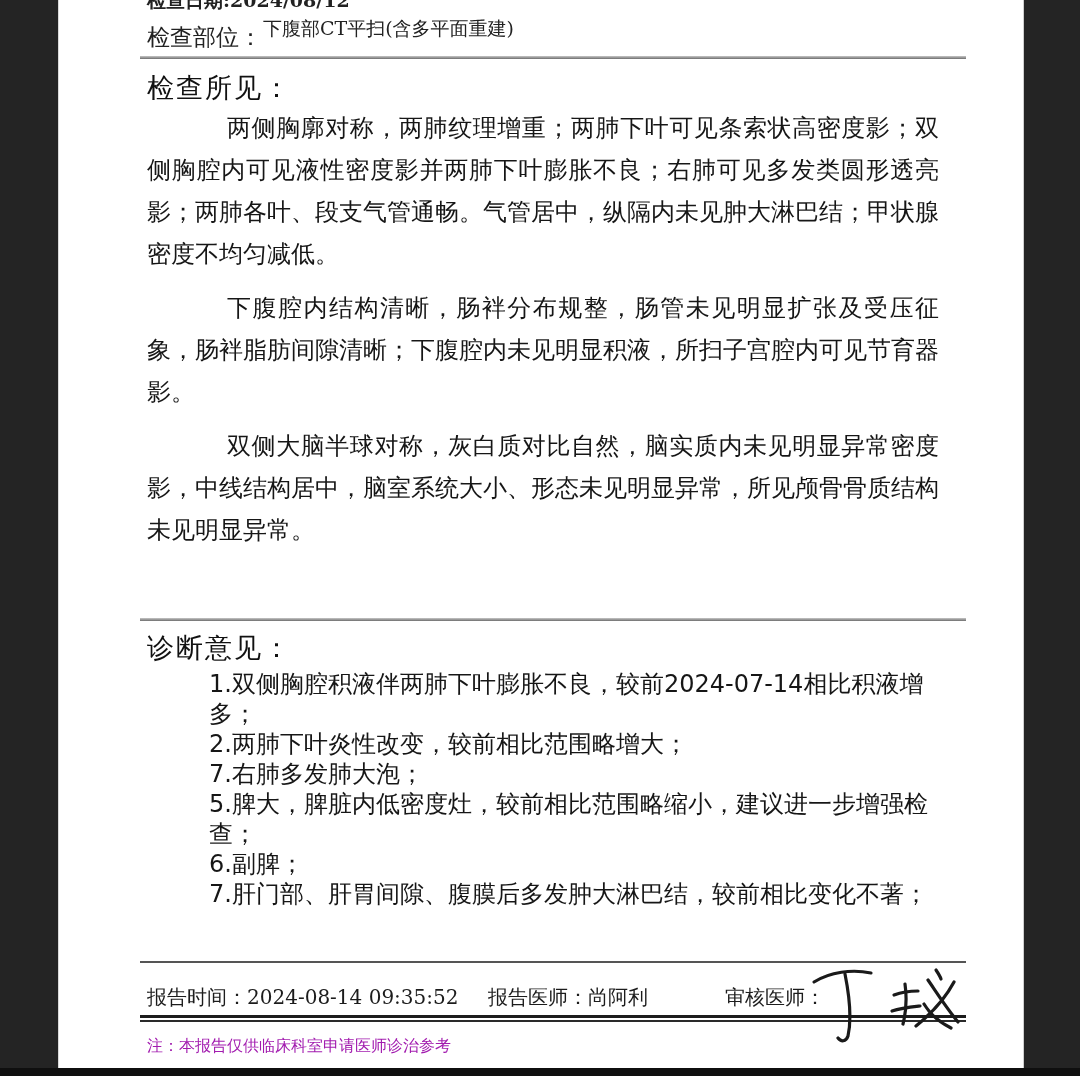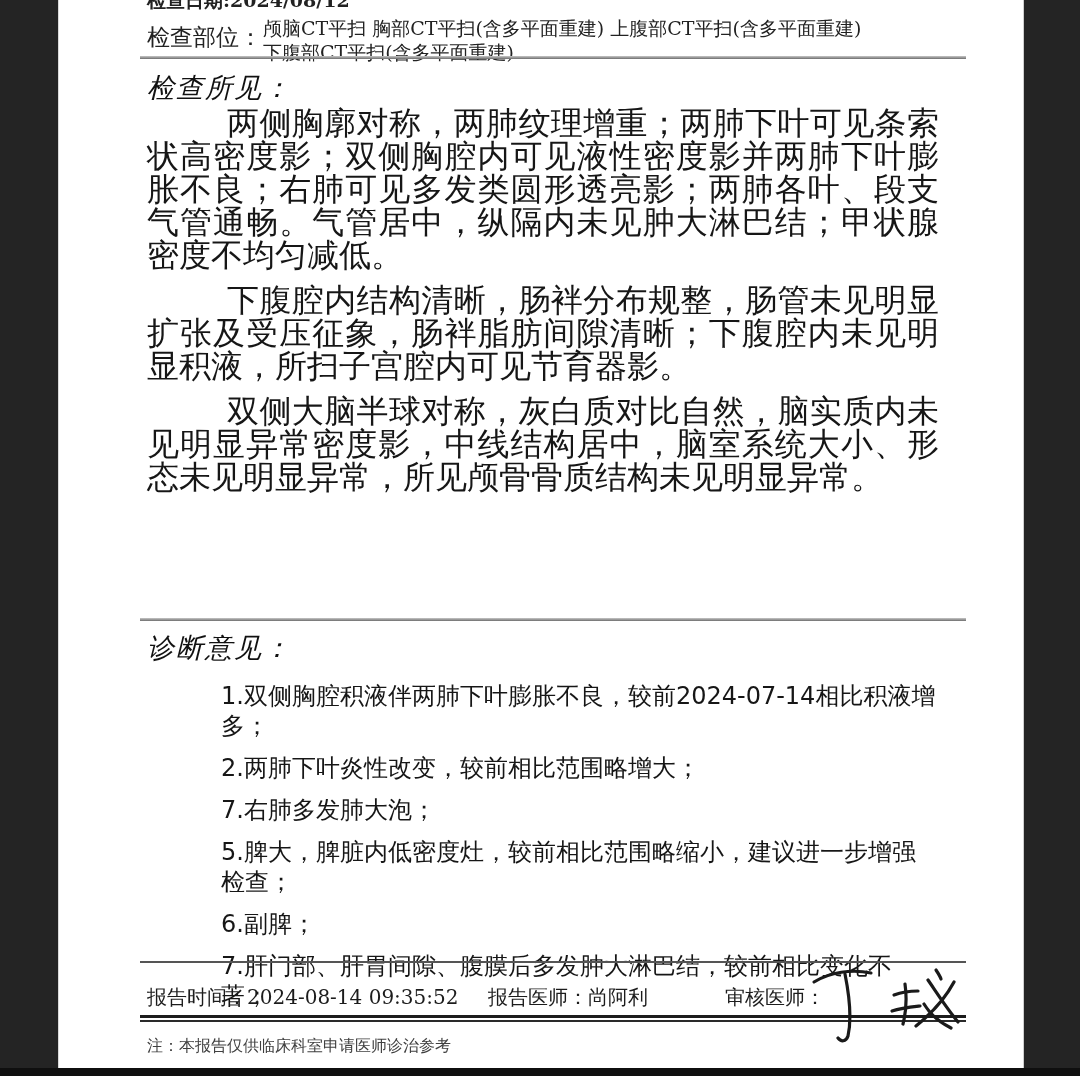--- a/index.html
+++ b/index.html
@@ -33,37 +33,37 @@
     font-size:19px;color:#222;line-height:24px;
   }
   .divider{position:absolute;left:140px;width:826px;height:3px;
     background:linear-gradient(#c6c6c6,#6e6e6e);}
   .divider1{top:56px;}
   .divider2{top:618px;}
 
   .section-heading{
     position:absolute;left:147px;
     font-family:"DejaVu Serif","Liberation Serif",serif;
-    font-size:27px;color:#111;letter-spacing:2px;font-style:italic;
+    font-size:27px;color:#111;letter-spacing:2px;
   }
   .h-findings{top:70px;}
   .h-diagnosis{top:630px;}
 
   .findings-body{
     position:absolute;left:147px;top:107px;width:792px;
-    font-size:32px;line-height:33px;color:#161616;
+    font-size:24px;line-height:42px;color:#161616;
     text-align:justify;
   }
   .findings-body p{margin:0 0 12px 0;text-indent:80px;}
 
   .diagnosis-list{
     position:absolute;left:209px;top:669px;width:740px;
     font-size:24px;line-height:30px;color:#161616;
   }
-  .diagnosis-list .diag-item{margin:12px;}
+  .diagnosis-list .diag-item{margin:0;}
 
   .rule-footer-top{position:absolute;left:140px;top:961px;width:826px;height:2px;background:#555;}
   .footer-row{
     position:absolute;left:147px;top:984px;width:820px;
     font-family:"DejaVu Serif","Liberation Serif",serif;
     font-size:20px;color:#1c1c1c;white-space:nowrap;
   }
   .footer-field{position:absolute;top:0;}
   .f-time{left:0;text-align:right;}
   .f-doctor{left:341px;}
@@ -71,36 +71,35 @@
   .signature{position:absolute;left:808px;top:962px;width:175px;height:82px;z-index:6;}
   .signature svg{display:block;}
 
   .rule-footer-double{
     position:absolute;left:140px;top:1015px;width:826px;height:2px;
     border-top:3px solid #1c1c1c;border-bottom:2px solid #2a2a2a;background:#fff;
   }
   .note-line{
     position:absolute;left:147px;top:1036px;
     font-family:"DejaVu Serif","Liberation Serif",serif;
-    font-size:16px;color:#404040;white-space:nowrap;
+    font-size:16px;color:#a21caf;white-space:nowrap;
   }
 </style>
 </head>
 <body>
 
 <div class="doc">
 
   <div class="date-clip">
     <span>检查日期:2024/08/12</span>
   </div>
 
   <div class="exam-row">
     <div class="exam-label">检查部位：</div>
     <div class="exam-values">
-      <div>颅脑CT平扫  胸部CT平扫(含多平面重建)  上腹部CT平扫(含多平面重建)</div>
       <div>下腹部CT平扫(含多平面重建)</div>
     </div>
   </div>
 
   <div class="divider divider1"></div>
 
   <div class="section-heading h-findings">检查所见：</div>
 
   <div class="findings-body">
     <p>两侧胸廓对称，两肺纹理增重；两肺下叶可见条索状高密度影；双侧胸腔内可见液性密度影并两肺下叶膨胀不良；右肺可见多发类圆形透亮影；两肺各叶、段支气管通畅。气管居中，纵隔内未见肿大淋巴结；甲状腺密度不均匀减低。</p>

